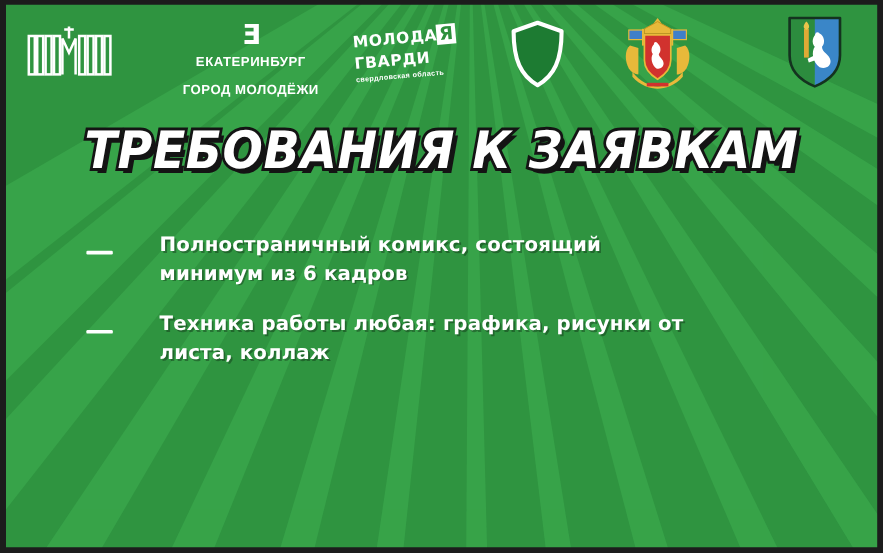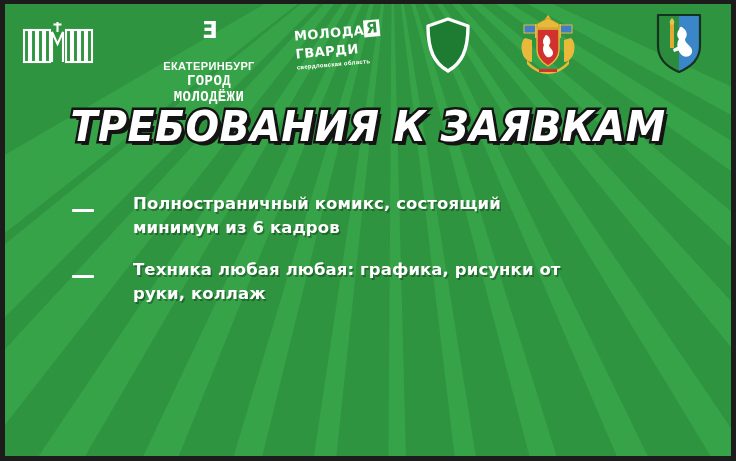--- a/index.html
+++ b/index.html
@@ -49,25 +49,25 @@
   #logo-museum { left: 20px; top: 18px; width: 75px; height: 46px; }
 
   
   #logo-ekb { left: 150px; top: 19px; width: 118px; height: 48px; text-align: center; }
   #logo-ekb .mark {
     color: #fff; font-weight: 900; font-size: 23px; line-height: 23px;
     font-family: "DejaVu Sans", sans-serif; letter-spacing: -1px;
   }
   #logo-ekb .l1 {
     color: #fff; font-weight: 700; font-size: 11px; letter-spacing: .4px;
-    margin-top: 18px; font-family: "Liberation Sans", sans-serif;
+    margin-top: 4px; font-family: "Liberation Sans", sans-serif;
   }
   #logo-ekb .l2 {
-    color: #fff; font-weight: 700; font-size: 14px; letter-spacing: .4px;
-    margin-top: 1px; font-family: Liberation Mono, monospace;
+    color: #fff; font-weight: 700; font-size: 11px; letter-spacing: .4px;
+    margin-top: 11px; font-family: Liberation Sans, sans-serif;
   }
 
   
   #logo-mg { left: 295px; top: 22px; width: 105px; height: 46px; transform: rotate(-5deg); }
   #logo-mg .r1, #logo-mg .r2 {
     color: #fff; font-weight: 900; font-size: 13px; line-height: 13.5px;
     letter-spacing: .5px; font-family: "DejaVu Sans", sans-serif;
     display: inline-block;
   }
   #logo-mg .box {
@@ -275,20 +275,20 @@
   <div id="bullets">
 
     <div class="bullet">
       <span class="dash"></span>
       <span class="btext">Полностраничный комикс, состоящий минимум из 6 кадров</span>
     </div>
 
 
     <div class="bullet">
       <span class="dash"></span>
-      <span class="btext">Техника любая любая: графика, рисунки от руки, коллаж</span>
+      <span class="btext">Техника работы любая: графика, рисунки от листа, коллаж</span>
     </div>
 
 
   </div>
 
   <div id="frame"></div>
 </div>
 
 </body></html>

